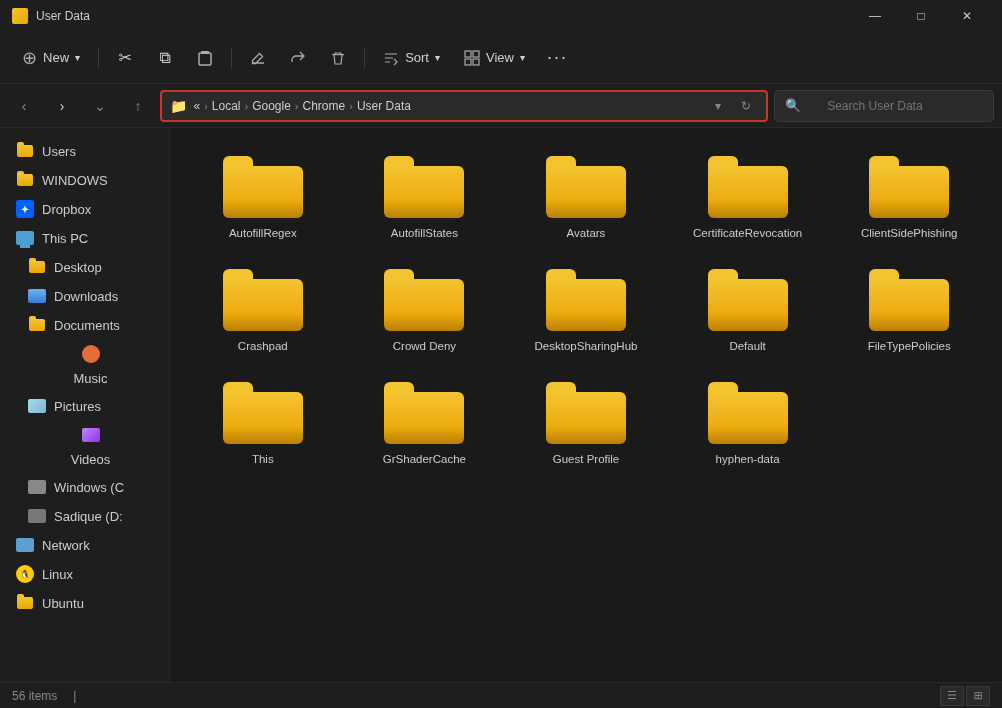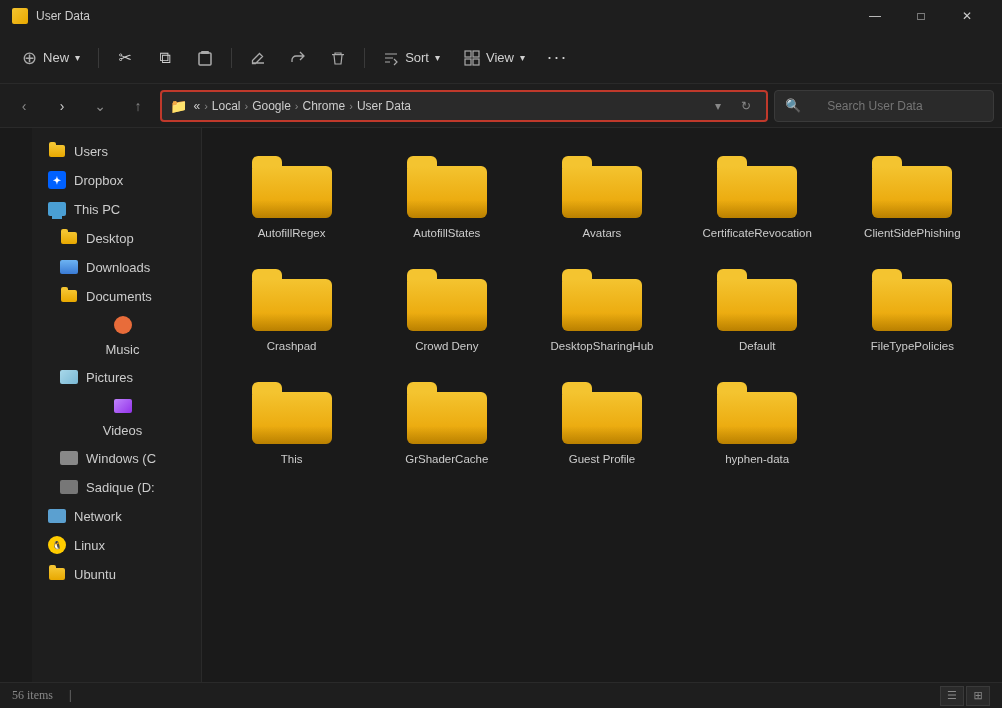--- a/index.html
+++ b/index.html
@@ -206,21 +206,20 @@
     }
 
     
     .sidebar {
       width: 170px;
       background: #1e1e1e;
       overflow-y: auto;
       flex-shrink: 0;
       padding: 8px 0;
       border-right: 1px solid #2a2a2a;
-      margin-left: 32px;
     }
     .sidebar::-webkit-scrollbar { width: 4px; }
     .sidebar::-webkit-scrollbar-thumb { background: #444; border-radius: 2px; }
     .sidebar-item {
       display: flex;
       align-items: center;
       gap: 8px;
       padding: 5px 12px;
       cursor: pointer;
       border-radius: 4px;
@@ -546,20 +545,26 @@
 
   <div class="sidebar">
 
     <div class="sidebar-item">
       <div class="sidebar-item-icon">
           <div class="folder-sm"></div>
         </div>
       <span>Users</span>
     </div>
 
+    <div class="sidebar-item">
+      <div class="sidebar-item-icon">
+          <div class="folder-sm"></div>
+        </div>
+      <span>WINDOWS</span>
+    </div>
 
     <div class="sidebar-item">
       <div class="sidebar-item-icon">
           <div class="dropbox-icon">✦</div>
         </div>
       <span>Dropbox</span>
     </div>
 
     <div class="sidebar-item">
       <div class="sidebar-item-icon">
@@ -758,21 +763,21 @@
         <div class="folder-body"></div>
         <div class="folder-shade"></div>
       </div>
       <span class="folder-name">hyphen-data</span>
     </div>
       </div>
   </div>
 </div>
 
 <div class="status-bar">
-  <div style="display:flex; align-items:flex-start; gap:16px;font-family:Liberation Serif, serif;">
+  <div style="display:flex; align-items:flex-start; gap:16px;">
     <span class="status-text">56 items</span>
     <span class="status-text">|</span>
   </div>
   <div class="status-view-btns">
     <button class="status-view-btn">☰</button>
     <button class="status-view-btn">⊞</button>
   </div>
 </div>
 
 </body></html>

